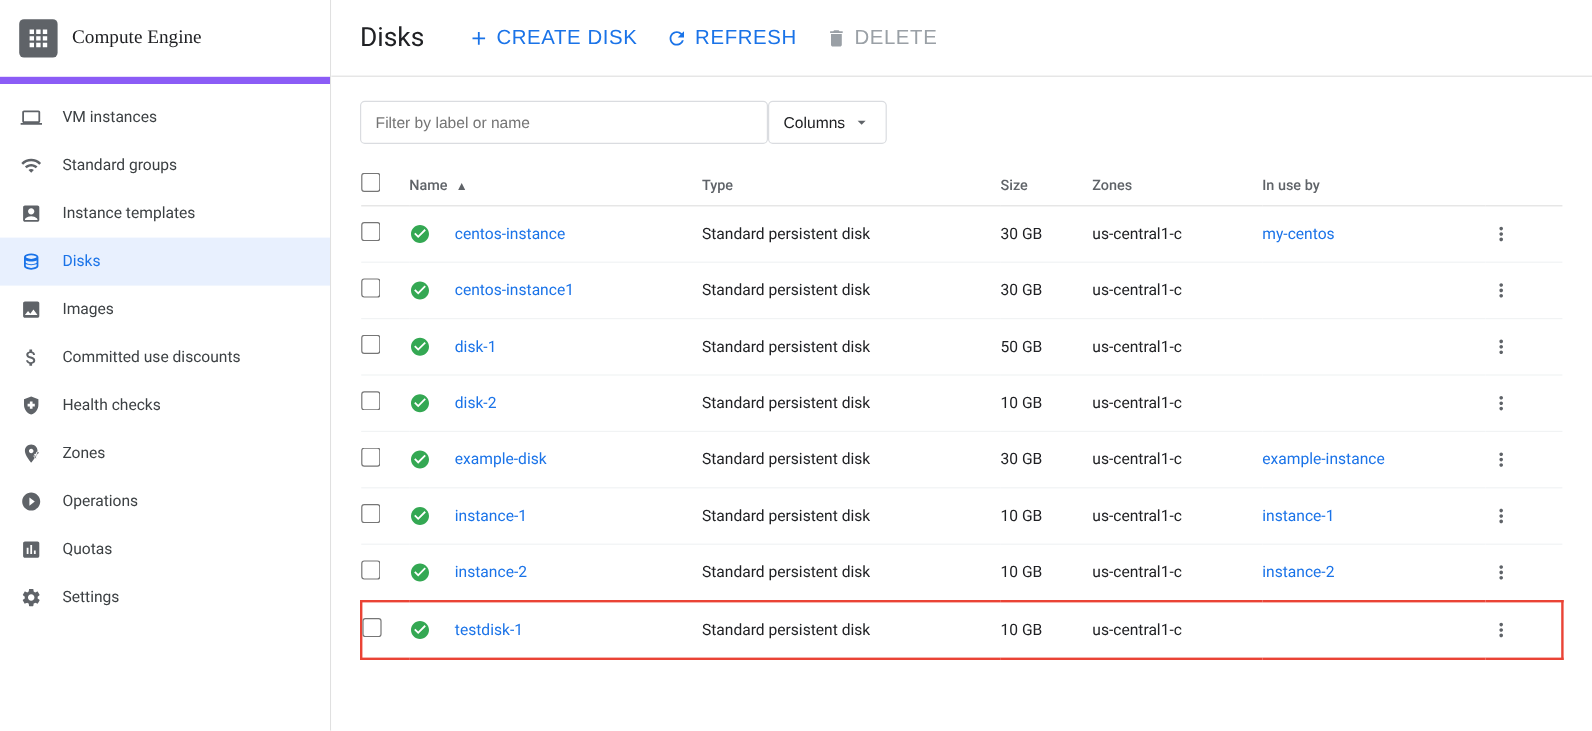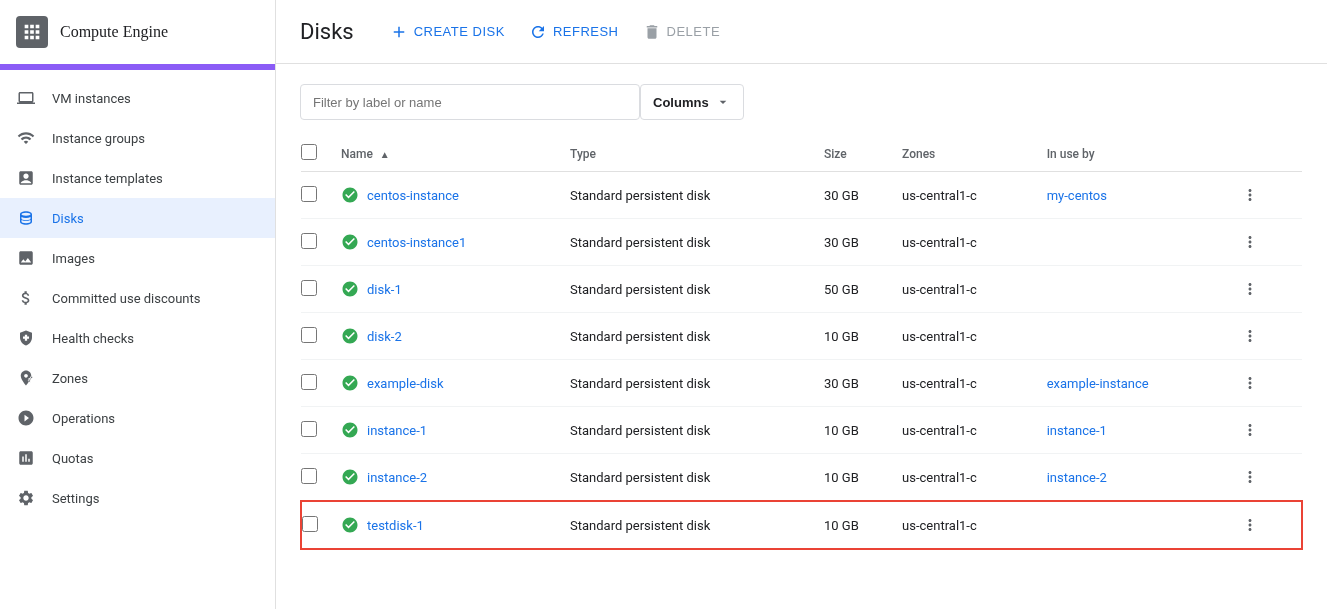--- a/index.html
+++ b/index.html
@@ -93,21 +93,21 @@
     }
     .toolbar-btn {
       display: flex;
       align-items: center;
       gap: 6px;
       padding: 0 12px;
       height: 36px;
       border: none;
       background: transparent;
       cursor: pointer;
-      font-size: 13px;
+      font-size: 17px;
       font-weight: 500;
       letter-spacing: 0.5px;
       border-radius: 4px;
     }
     .toolbar-btn.primary { color: #1a73e8; }
     .toolbar-btn.primary svg { fill: #1a73e8; }
     .toolbar-btn.secondary { color: #1a73e8; }
     .toolbar-btn.secondary svg { fill: #1a73e8; }
     .toolbar-btn.disabled { color: #9aa0a6; cursor: default; text-align: right; }
     .toolbar-btn.disabled svg { fill: #9aa0a6; }
@@ -141,21 +141,20 @@
       align-items: center;
       gap: 6px;
       height: 36px;
       padding: 0 12px;
       border: 1px solid #dadce0;
       border-radius: 4px;
       background: #fff;
       cursor: pointer;
       font-size: 13px;
       color: #202124;
-      font-weight: bold;
     }
     #columns-btn svg { width: 16px; height: 16px; fill: #5f6368; }
 
     
     #disk-table {
       width: 100%;
       border-collapse: collapse;
     }
     #disk-table thead tr {
       border-bottom: 1px solid #e0e0e0;
@@ -179,21 +178,21 @@
       font-size: 13px;
       color: #202124;
       border-bottom: 1px solid #f1f3f4;
       vertical-align: middle;
     }
     #disk-table td:first-child { padding-left: 0; width: 40px; }
 
     .disk-name-cell {
       display: flex;
       align-items: center;
-      gap: 8px;
+      gap: 20px;
     }
     .status-icon {
       width: 18px; height: 18px;
       flex-shrink: 0;
     }
     .disk-name-link {
       color: #1a73e8;
       cursor: pointer;
       text-decoration: none;
       font-size: 13px;
@@ -250,21 +249,21 @@
           </svg>
         </span>
         <span class="nav-label">VM instances</span>
       </div>
       <div class="nav-item">
         <span class="nav-icon">
           <svg viewBox="0 0 24 24">
             <path d="M1 9l2 2c4.97-4.97 13.03-4.97 18 0l2-2C16.93 2.93 7.08 2.93 1 9zm8 8l3 3 3-3c-1.65-1.66-4.34-1.66-6 0zm-4-4l2 2c2.76-2.76 7.24-2.76 10 0l2-2C15.14 9.14 8.87 9.14 5 13z"></path>
           </svg>
         </span>
-        <span class="nav-label">Instance groups</span>
+        <span class="nav-label">Standard groups</span>
       </div>
       <div class="nav-item">
         <span class="nav-icon">
           <svg viewBox="0 0 24 24">
             <path d="M19 3H5c-1.1 0-2 .9-2 2v14c0 1.1.9 2 2 2h14c1.1 0 2-.9 2-2V5c0-1.1-.9-2-2-2zm-7 3c1.93 0 3.5 1.57 3.5 3.5S13.93 13 12 13s-3.5-1.57-3.5-3.5S10.07 6 12 6zm7 13H5v-.23c0-.62.28-1.2.76-1.58C7.47 15.82 9.64 15 12 15s4.53.82 6.24 2.19c.48.38.76.97.76 1.58V19z"></path>
           </svg>
         </span>
         <span class="nav-label">Instance templates</span>
       </div>
       <div class="nav-item active">

